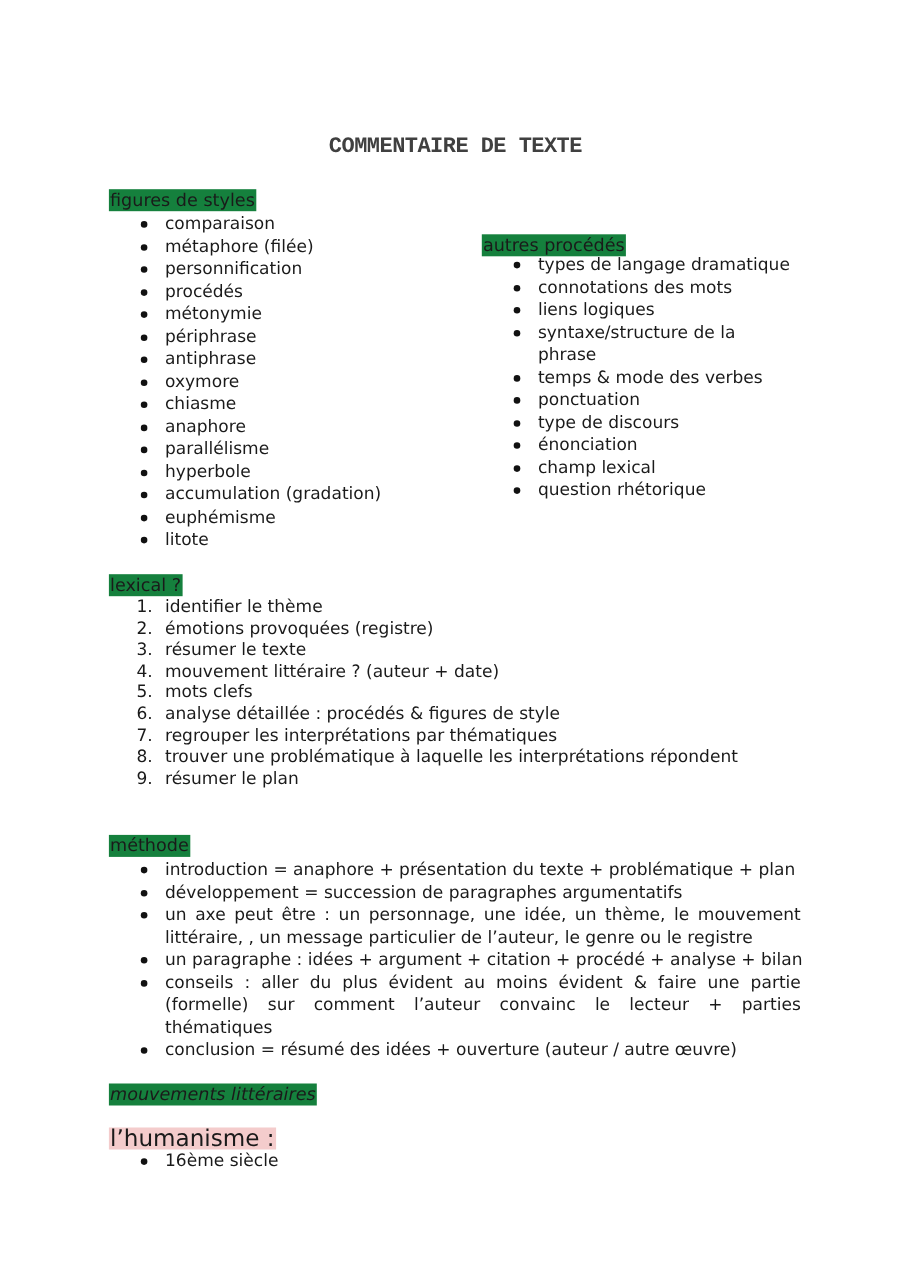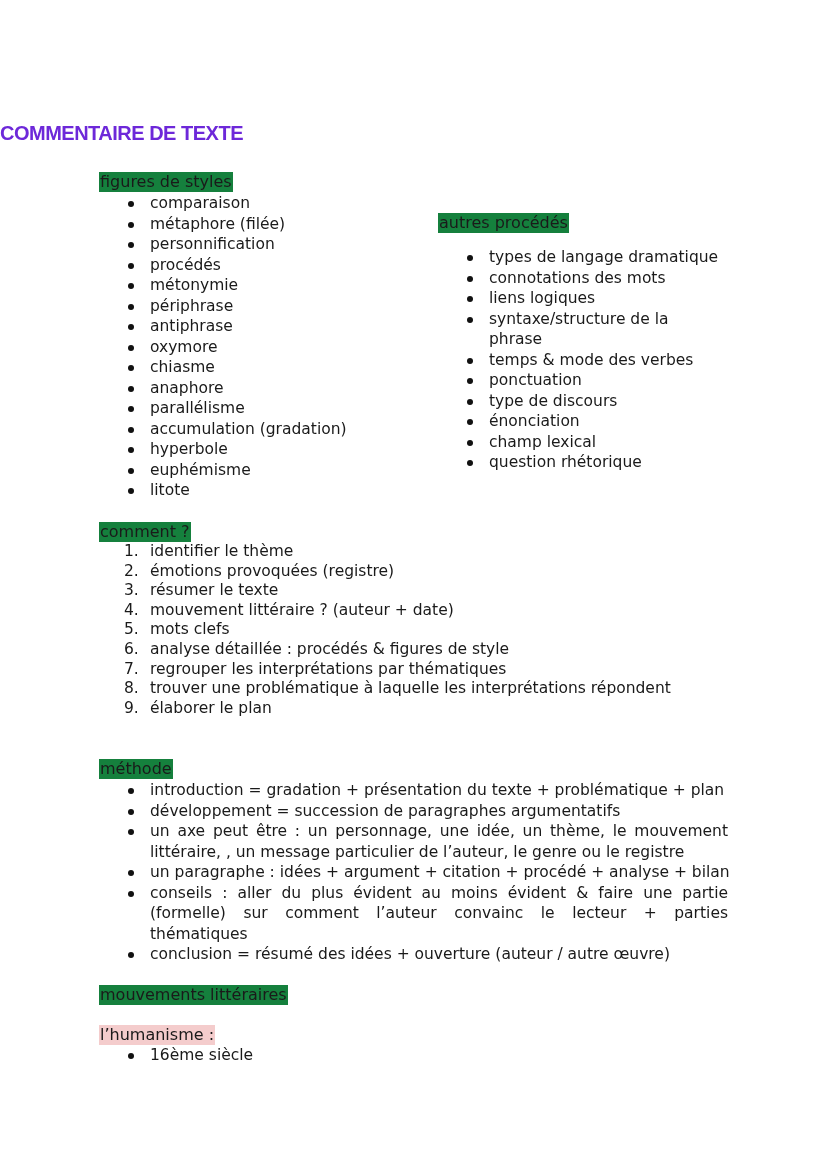--- a/index.html
+++ b/index.html
@@ -2,30 +2,30 @@
 <html><head>
 <meta charset="utf-8">
 <style>
   html, body { margin: 0; padding: 0; }
   body {
     width: 828px; height: 1169px; background: #ffffff;
     position: relative; overflow: hidden;
     font-family: "DejaVu Sans", sans-serif; color: #1a1a1a;
   }
   .title {
-    position: absolute; top: 122px; left: 0; width: 828px; text-align: left;
-    font-family: Liberation Sans, sans-serif; font-weight: bold; font-size: 20px;
-    letter-spacing: -0.5px; color: #6d28d9;
+    position: absolute; top: 122px; left: 0; width: 828px; text-align: center;
+    font-family: Liberation Mono, monospace; font-weight: bold; font-size: 20px;
+    letter-spacing: -0.5px; color: #404040;
   }
   .heading {
     position: absolute; font-size: 16px; line-height: 20px;
     background: #15803d; padding: 0 1px; white-space: nowrap;
   }
   .subheading {
-    position: absolute; font-size: 16px; line-height: 20px;
+    position: absolute; font-size: 21px; line-height: 20px;
     background: #f4cccc; padding: 0 1px; white-space: nowrap;
   }
   ul, ol { position: absolute; margin: 0; padding: 0; list-style: none; }
   li { position: relative; font-size: 15.5px; line-height: 20.5px; padding-left: 26px; white-space: nowrap; }
   ul li::before {
     content: ""; position: absolute; left: 4px; top: 8px; width: 6px; height: 6px;
     border-radius: 50%; background: #111;
   }
   ol li .num { position: absolute; left: 0; }
   ol li { line-height: 19.6px; }
@@ -42,60 +42,60 @@
   <li>métaphore (filée)</li>
   <li>personnification</li>
   <li>procédés</li>
   <li>métonymie</li>
   <li>périphrase</li>
   <li>antiphrase</li>
   <li>oxymore</li>
   <li>chiasme</li>
   <li>anaphore</li>
   <li>parallélisme</li>
+  <li>hyperbole</li>
   <li>accumulation (gradation)</li>
-  <li>hyperbole</li>
   <li>euphémisme</li>
   <li>litote</li>
 </ul>
 
 <div class="heading" style="top:213px;left:438px;">autres procédés</div>
-<ul class="wrap" style="top:247px;left:463px;width:270px;">
+<ul class="wrap" style="top:230px;left:463px;width:270px;">
   <li>types de langage dramatique</li>
   <li>connotations des mots</li>
   <li>liens logiques</li>
   <li style="width:200px;text-align:left;">syntaxe/structure de la phrase</li>
   <li>temps &amp; mode des verbes</li>
   <li>ponctuation</li>
   <li>type de discours</li>
   <li>énonciation</li>
   <li>champ lexical</li>
   <li>question rhétorique</li>
 </ul>
 
-<div class="heading" style="top:522px;left:99px;">comment ?</div>
+<div class="heading" style="top:522px;left:99px;">lexical ?</div>
 <ol style="top:542px;left:124px;">
   <li><span class="num">1.</span><span>identifier le thème</span></li>
   <li><span class="num">2.</span><span>émotions provoquées (registre)</span></li>
   <li><span class="num">3.</span><span>résumer le texte</span></li>
   <li><span class="num">4.</span><span>mouvement littéraire ? (auteur + date)</span></li>
   <li><span class="num">5.</span><span>mots clefs</span></li>
   <li><span class="num">6.</span><span>analyse détaillée : procédés &amp; figures de style</span></li>
   <li><span class="num">7.</span><span>regrouper les interprétations par thématiques</span></li>
   <li><span class="num">8.</span><span>trouver une problématique à laquelle les interprétations répondent</span></li>
-  <li><span class="num">9.</span><span>élaborer le plan</span></li>
+  <li><span class="num">9.</span><span>résumer le plan</span></li>
 </ol>
 
 <div class="heading" style="top:759px;left:99px;">méthode</div>
 <ul class="wrap" style="top:780px;left:124px;width:604px;">
-  <li style="white-space:nowrap;">introduction = gradation + présentation du texte + problématique + plan</li>
+  <li style="white-space:nowrap;">introduction = anaphore + présentation du texte + problématique + plan</li>
   <li style="white-space:nowrap;">développement = succession de paragraphes argumentatifs</li>
   <li style="text-align-last:left;">un axe peut être : un personnage, une idée, un thème, le mouvement littéraire, , un message particulier de l’auteur, le genre ou le registre</li>
   <li style="white-space:nowrap;">un paragraphe : idées + argument + citation + procédé + analyse + bilan</li>
   <li style="text-align-last:left;">conseils : aller du plus évident au moins évident &amp; faire une partie (formelle) sur comment l’auteur convainc le lecteur + parties thématiques</li>
   <li style="white-space:nowrap;">conclusion = résumé des idées + ouverture (auteur / autre œuvre)</li>
 </ul>
 
-<div class="heading" style="top:985px;left:99px;">mouvements littéraires</div>
+<div class="heading" style="top:985px;left:99px;font-style:italic;">mouvements littéraires</div>
 <div class="subheading" style="top:1025px;left:99px;">l’humanisme :</div>
 <ul style="top:1045px;left:124px;">
   <li>16ème siècle</li>
 </ul>
 
 </body></html>

